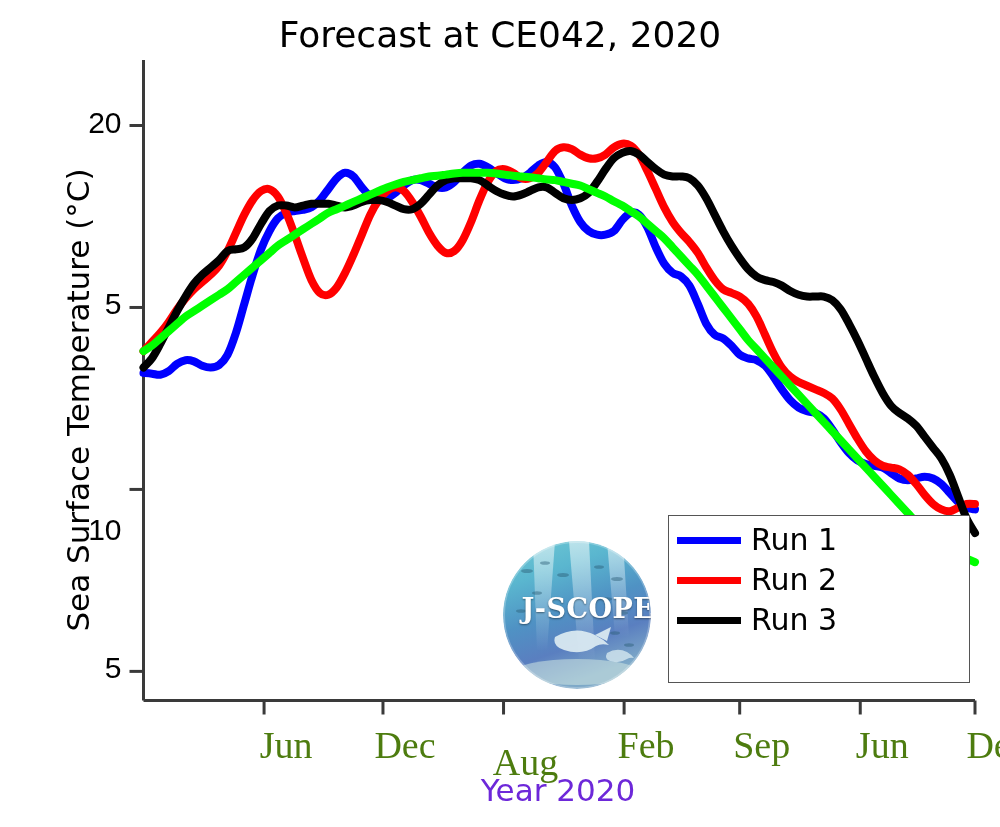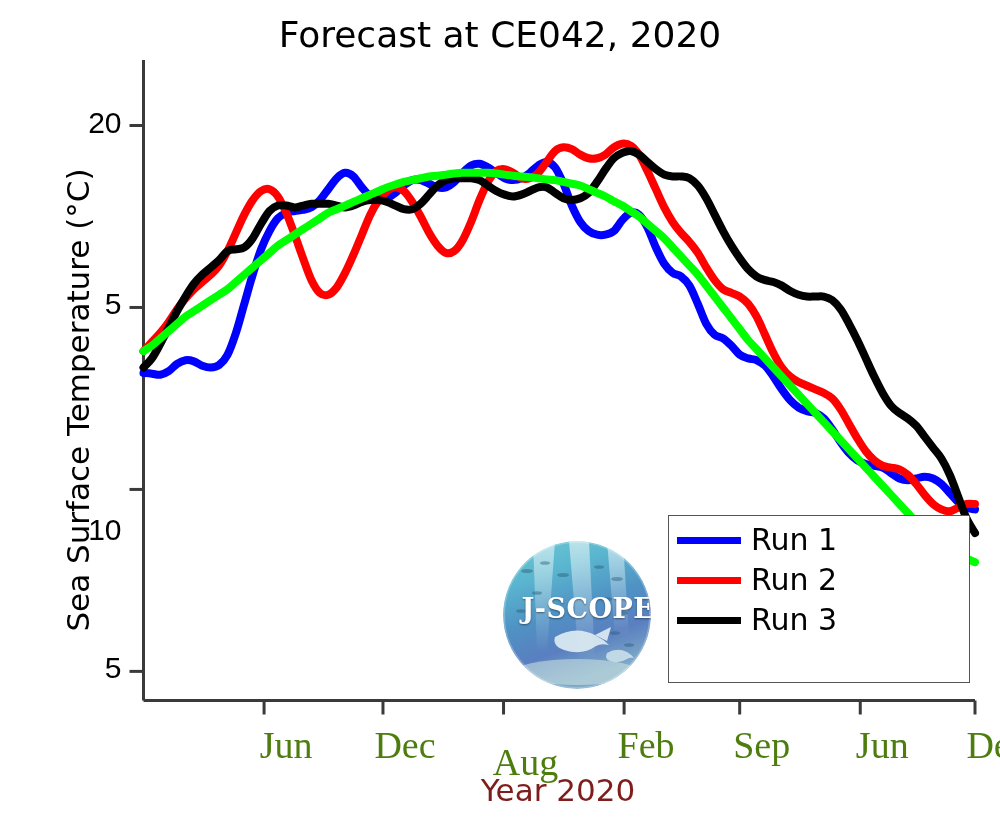--- a/index.html
+++ b/index.html
@@ -48,21 +48,21 @@
     font-family: "DejaVu Sans", sans-serif;
     white-space: nowrap;
   }
   #xlabel {
     position: absolute;
     left: 143px;
     top: 772px;
     width: 830px;
     text-align: center;
     font-size: 31px;
-    color: #7f1d1d;
+    color: #6d28d9;
     font-family: "DejaVu Sans", sans-serif;
   }
   .ytick-label {
     position: absolute;
     text-align: right;
     width: 70px;
     font-size: 30px;
     color: #000000;
     font-family: Liberation Sans, sans-serif;
   }

